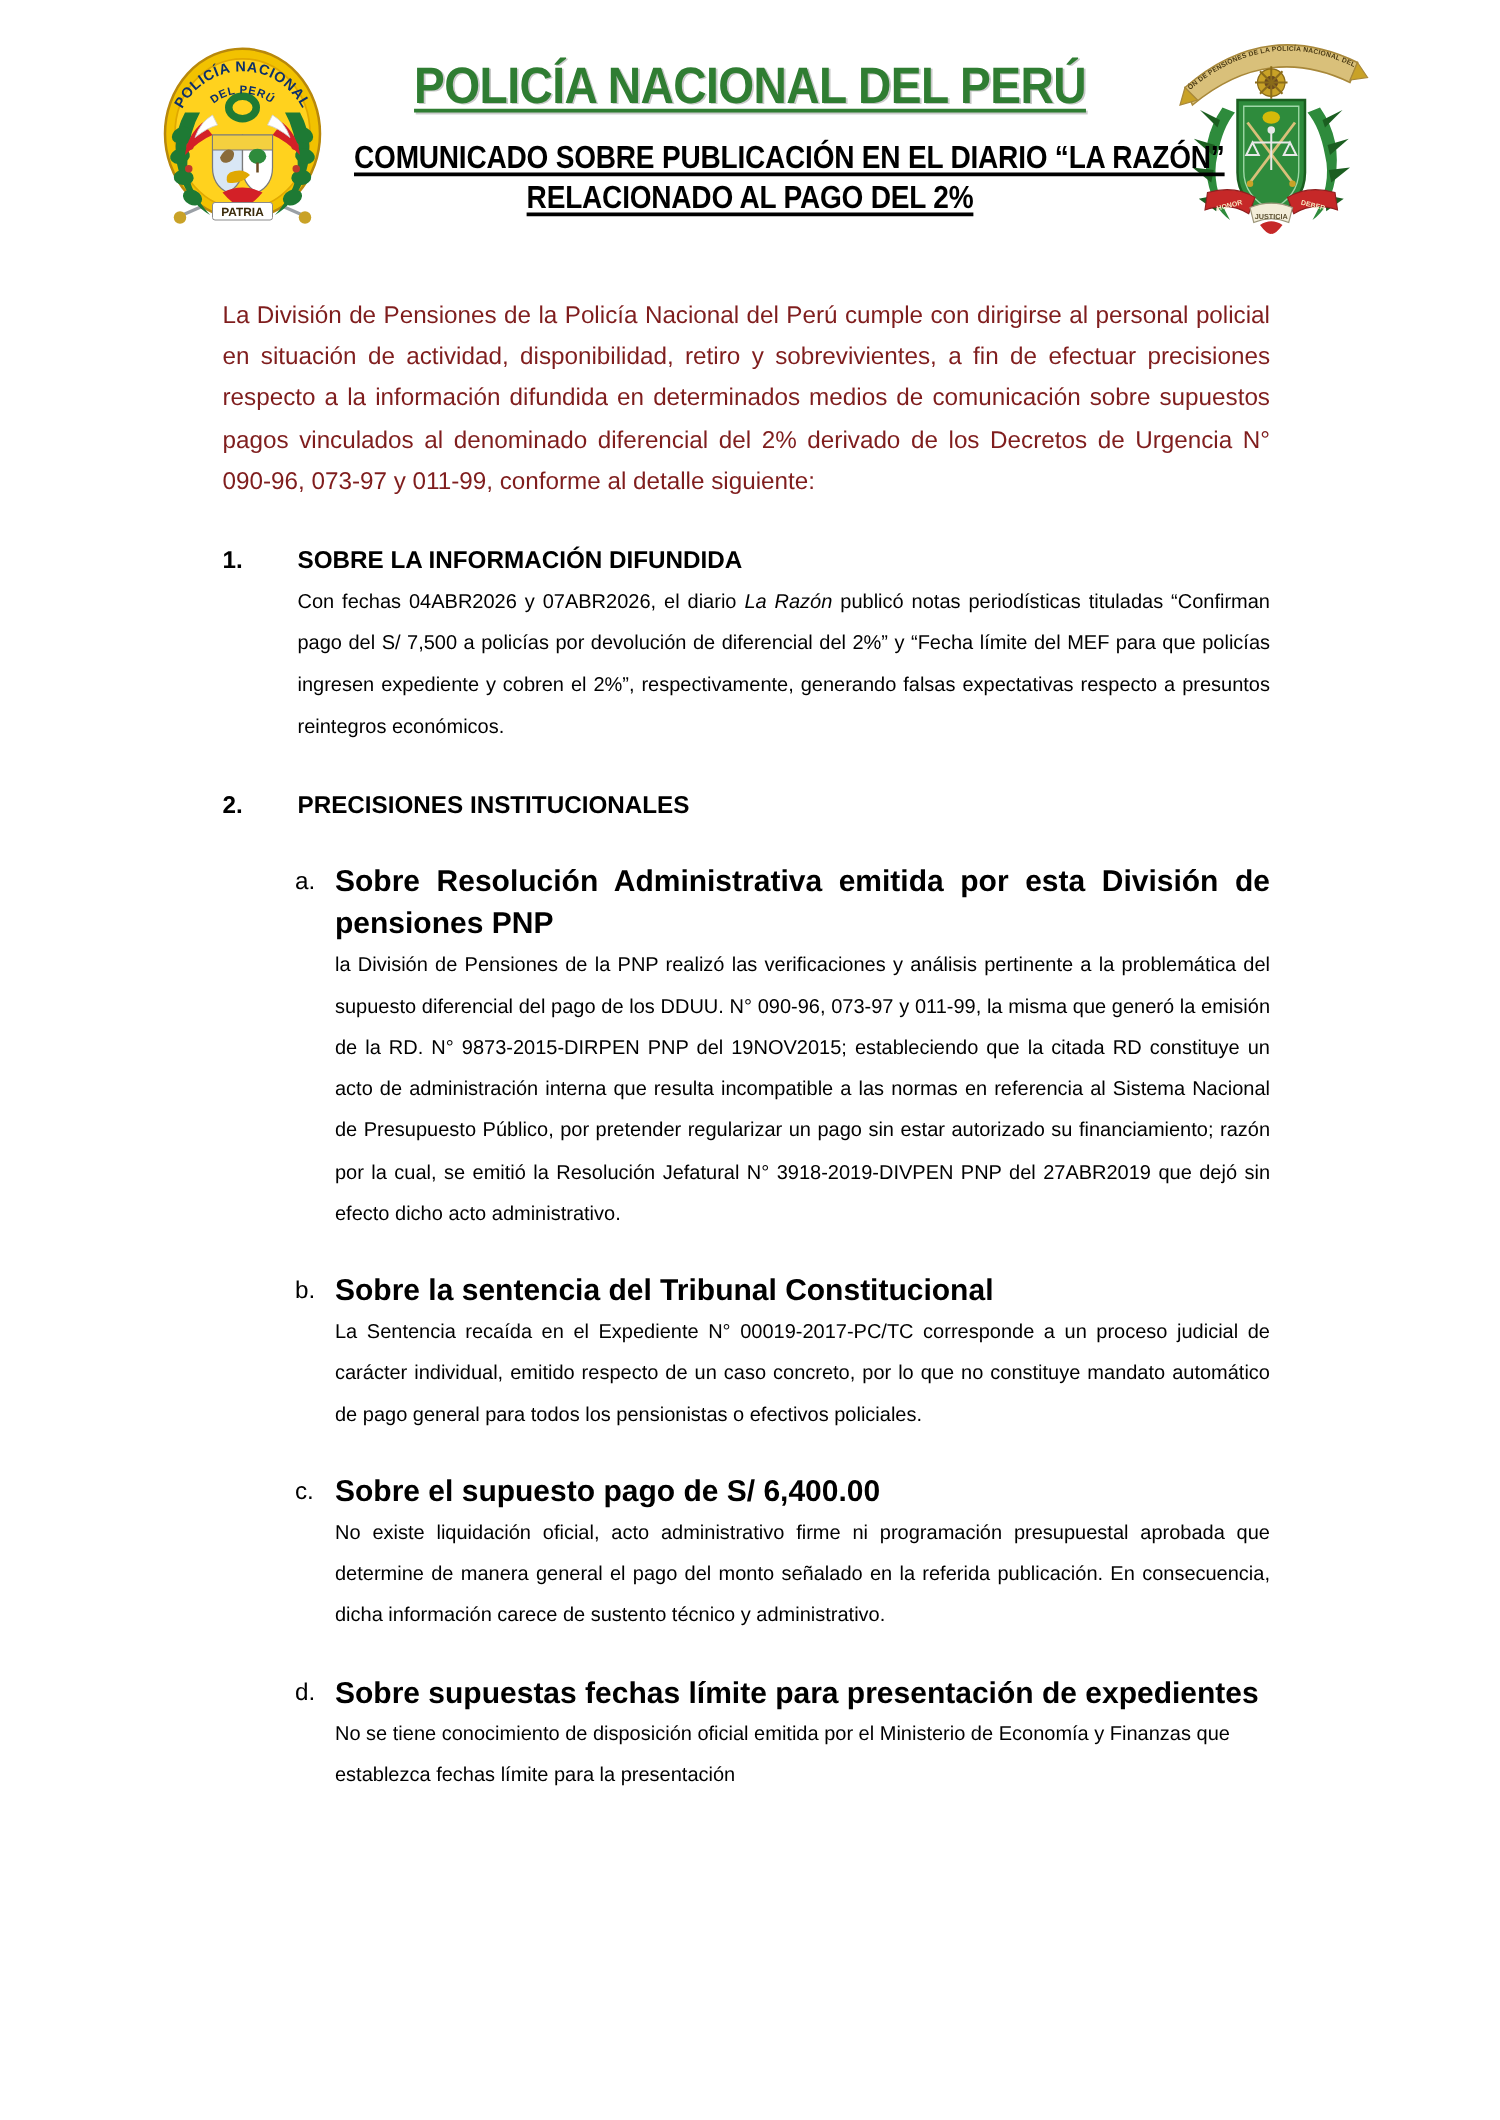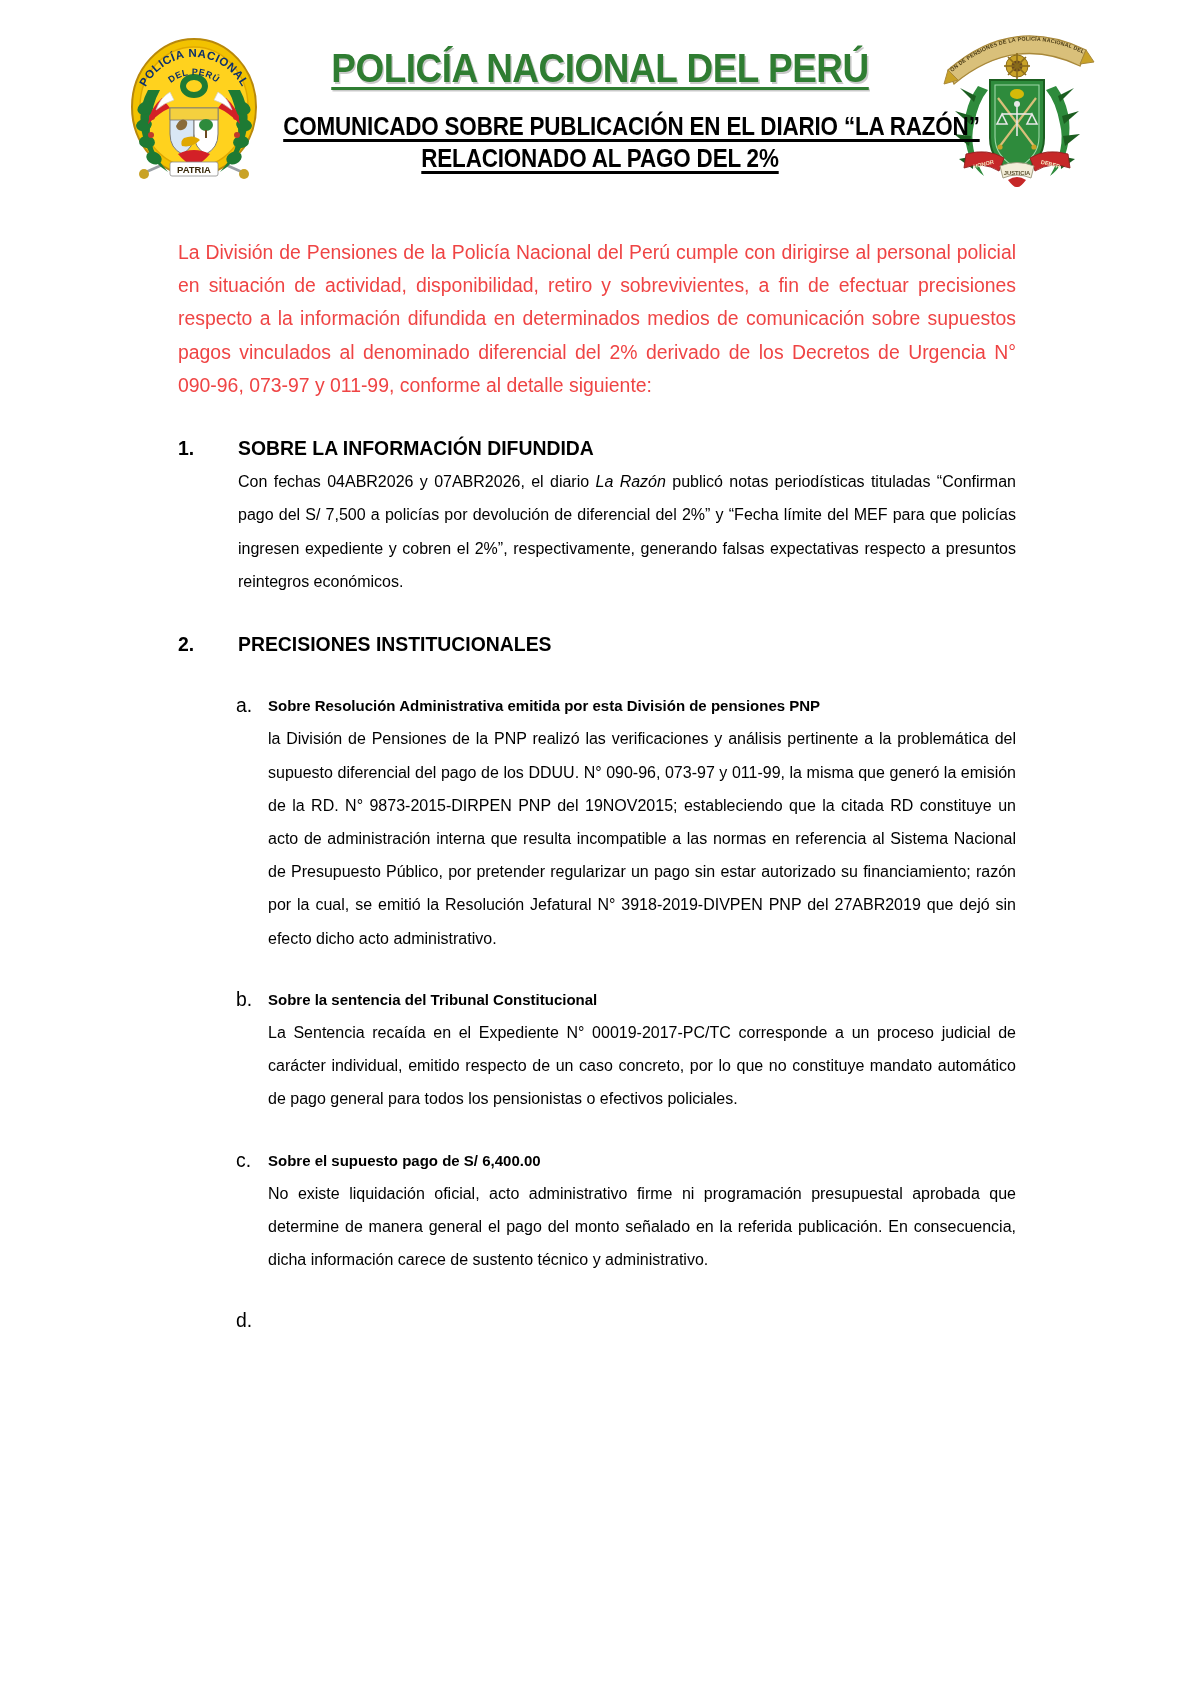--- a/index.html
+++ b/index.html
@@ -88,21 +88,21 @@
     left: 178px;
     top: 236px;
     width: 838px;
   }
   p.para {
     margin: 0;
     font-size: 19.4px;
     line-height: 33.2px;
     text-align: justify;
     text-justify: inter-word;
-    color: #ef4444;
+    color: #7f1d1d;
   }
 
   .sec {
     margin-top: 30px;
     display: flex;
   }
   .sec-num {
     width: 60px;
     flex: 0 0 60px;
     font-size: 19.4px;
@@ -127,21 +127,21 @@
   .sub-letter {
     width: 32px;
     flex: 0 0 32px;
     font-size: 19.4px;
     line-height: 33.2px;
   }
   .sub-body {
     flex: 1 1 auto;
   }
   .sub-head {
-    font-size: 15px;
+    font-size: 24px;
     line-height: 33.2px;
     font-weight: bold;
     text-align: justify;
     text-justify: inter-word;
   }
   .sub-para {
     font-size: 16px;
     line-height: 33.2px;
     text-align: justify;
     text-justify: inter-word;
@@ -351,16 +351,20 @@
     <div class="sub">
       <div class="sub-letter">c.</div>
       <div class="sub-body">
         <div class="sub-head">Sobre el supuesto pago de S/ 6,400.00</div>
         <div class="sub-para">No existe liquidación oficial, acto administrativo firme ni programación presupuestal aprobada que determine de manera general el pago del monto señalado en la referida publicación. En consecuencia, dicha información carece de sustento técnico y administrativo.</div>
       </div>
     </div>
 
     <div class="sub">
       <div class="sub-letter">d.</div>
+      <div class="sub-body">
+        <div class="sub-head">Sobre supuestas fechas límite para presentación de expedientes</div>
+        <div class="sub-para flush">No se tiene conocimiento de disposición oficial emitida por el Ministerio de Economía y Finanzas que establezca fechas límite para la presentación</div>
+      </div>
     </div>
 
   </div>
 </div>
 
 </body></html>

